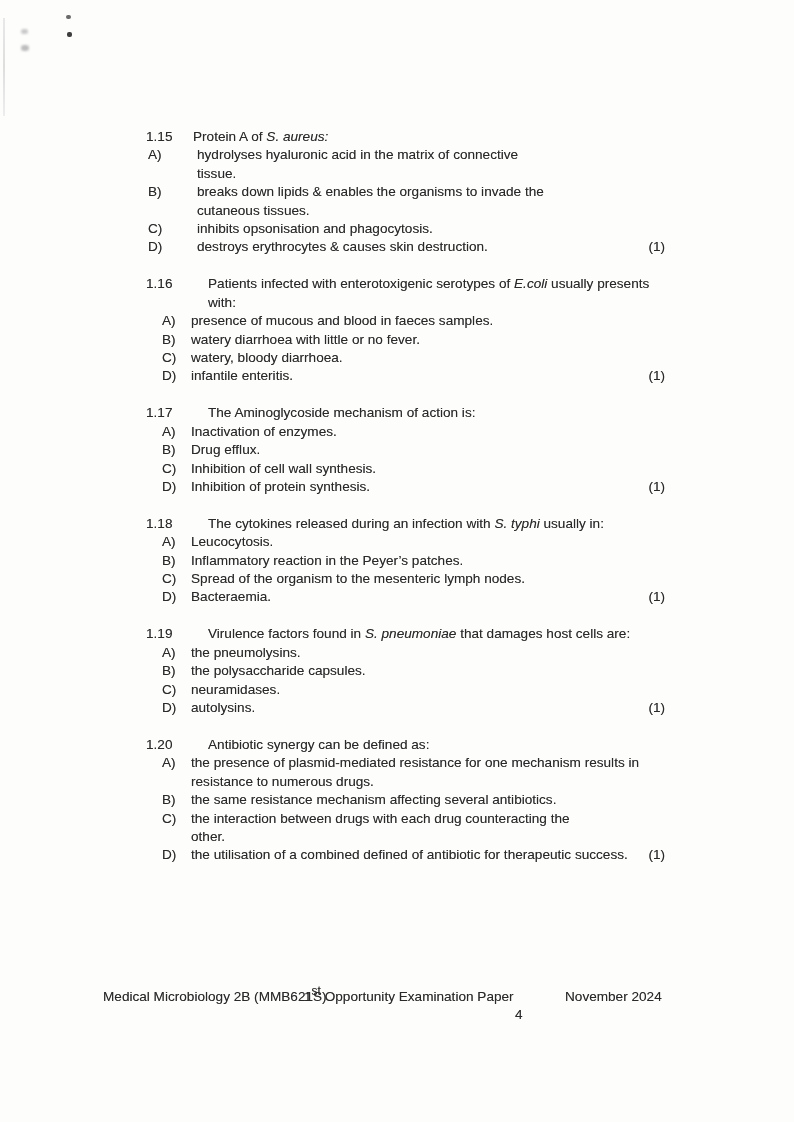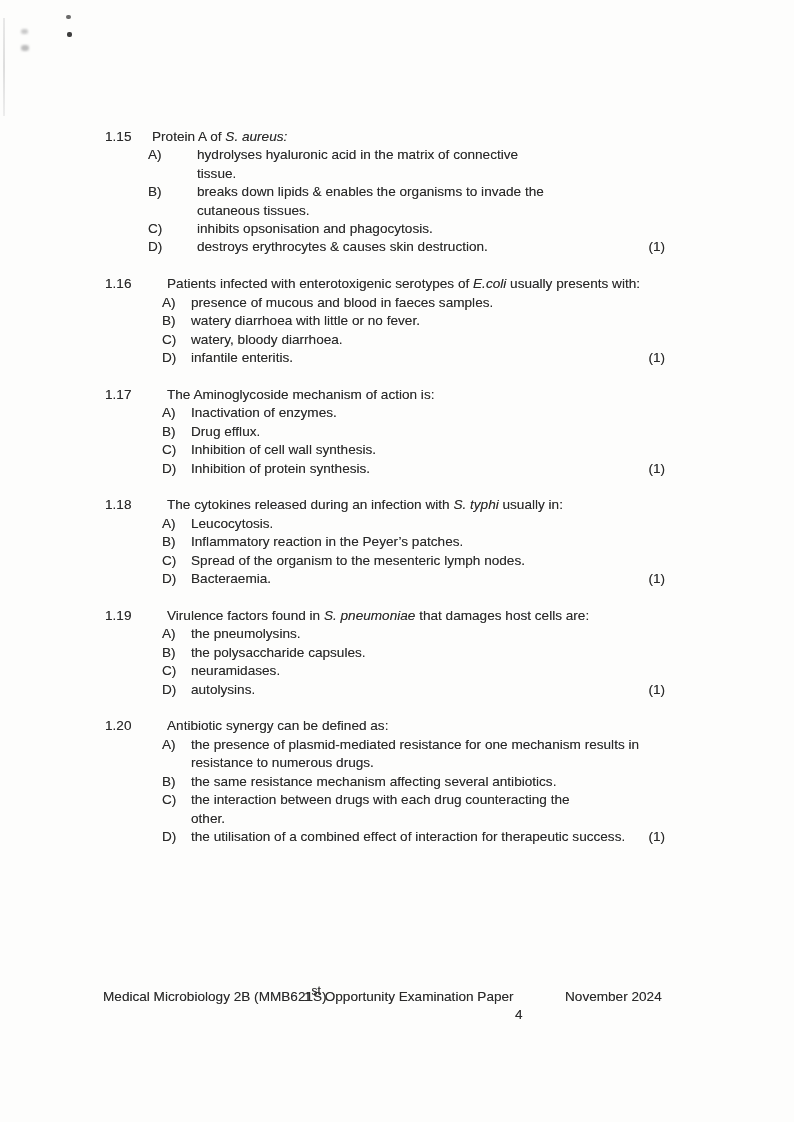--- a/index.html
+++ b/index.html
@@ -19,21 +19,21 @@
     text-shadow: 0 0 0.4px rgba(40,40,40,0.45);
   }
   .content {
     position: absolute;
     top: 128px;
     left: 105px;
     width: 560px;
   }
   .question { position: relative; margin-bottom: 18.5px; }
   .q-head { display: flex; }
-  .q-num { flex: 0 0 47px; }
+  .q-num { flex: 0 0 47px; margin-left: 41px; }
   .qb .q-num { flex: 0 0 62px; }
   .q-text i { font-style: italic; }
   .opt { display: flex; }
   .qa .opt { padding-left: 43px; }
   .qa .opt-letter { flex: 0 0 49px; }
   .qb .opt { padding-left: 57px; }
   .qb .opt-letter { flex: 0 0 29px; }
   .opt-text { white-space: pre-line; }
   .marks { position: absolute; right: 0; bottom: 0; }
   .footer {
@@ -209,21 +209,21 @@
         <span class="opt-letter">B)</span>
         <span class="opt-text">the same resistance mechanism affecting several antibiotics.</span>
       </div>
       <div class="opt">
         <span class="opt-letter">C)</span>
         <span class="opt-text">the interaction between drugs with each drug counteracting the
 other.</span>
       </div>
       <div class="opt">
         <span class="opt-letter">D)</span>
-        <span class="opt-text">the utilisation of a combined effect of interaction for therapeutic success.</span>
+        <span class="opt-text">the utilisation of a combined defined of antibiotic for therapeutic success.</span>
       </div>
       <span class="marks">(1)</span>
     </div>
 
   </div>
 
   <div class="footer">
     <span class="footer-course">Medical Microbiology 2B (MMB621S)</span>
     <span class="footer-paper"><span>1</span><sup>st</sup><span> Opportunity Examination Paper</span></span>
     <span class="footer-date">November 2024</span>

